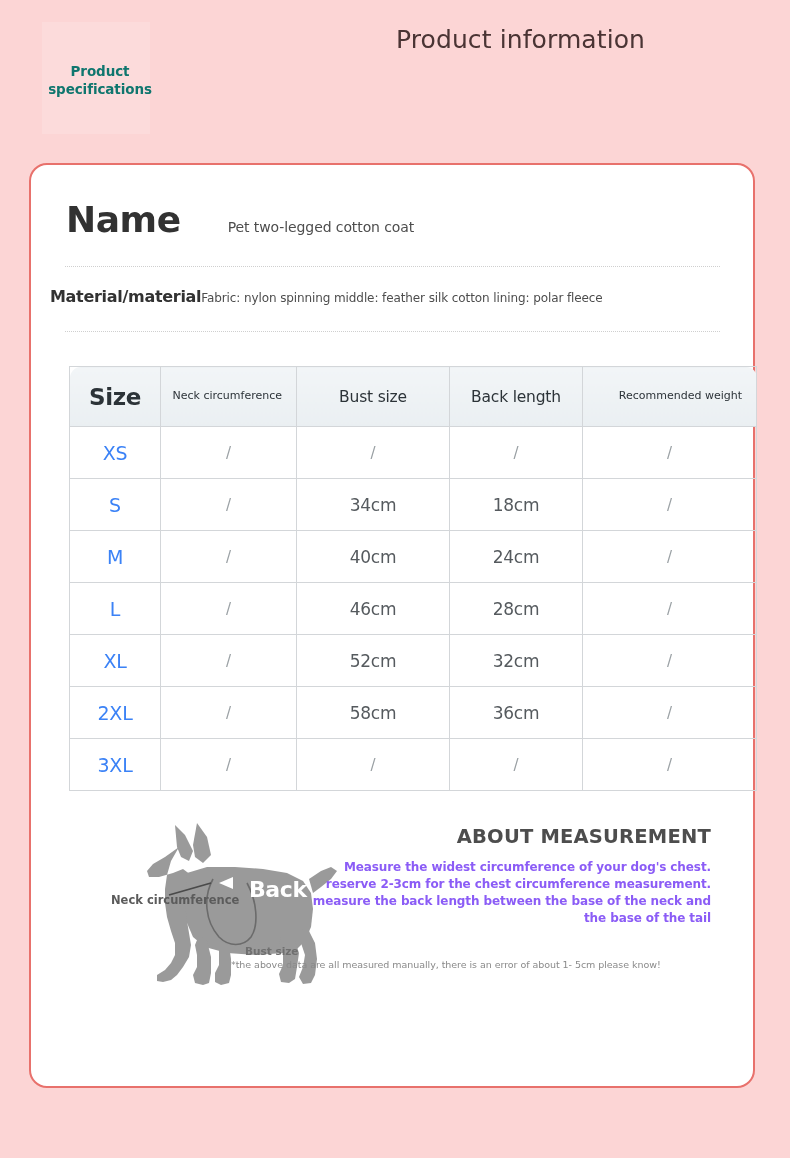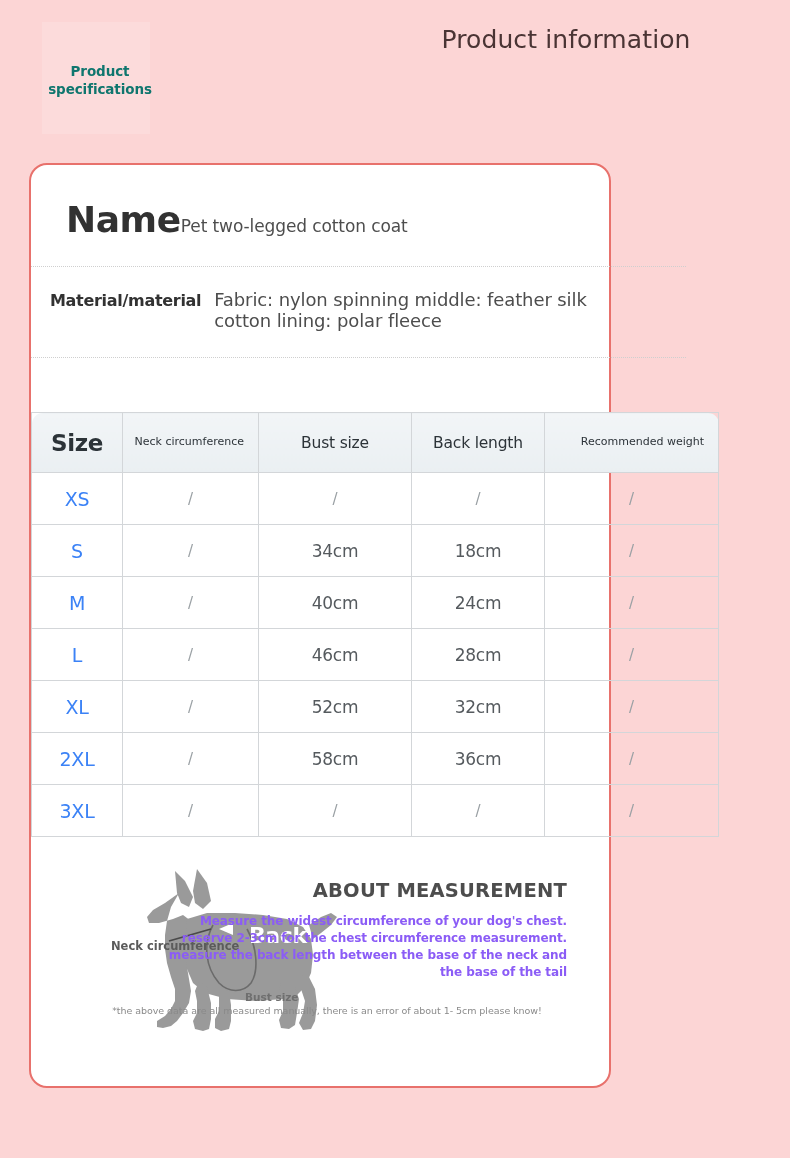--- a/index.html
+++ b/index.html
@@ -39,33 +39,33 @@
     font-weight: bold;
     line-height: 1.35;
     color: #0f766e;
     letter-spacing: -0.1px;
   }
   .product-info-title {
     position: absolute;
     right: 54px;
     top: 22px;
     width: 340px;
-    text-align: center;
+    text-align: left;
     font-size: 25px;
     line-height: 1.42;
     color: #4a3434;
     letter-spacing: 0.1px;
   }
 
   
   .card {
     position: absolute;
     left: 29px;
     top: 163px;
-    width: 582px;
+    width: 726px;
     height: 925px;
     background: #ffffff;
     border: 2.5px solid #e8716c;
     border-radius: 18px;
     box-sizing: border-box;
   }
 
   
   .spec-row {
     display: flex;
@@ -78,49 +78,49 @@
     padding: 22px 0 0 19px;
   }
   .key-name {
     font-size: 36px;
     font-weight: bold;
     color: #323232;
     letter-spacing: -0.4px;
     line-height: 1;
   }
   .val-name {
-    font-size: 17px;
+    font-size: 14px;
     color: #4d4d4d;
+    margin-left: 47px;
     letter-spacing: -0.1px;
   }
   .key-material {
     font-size: 16px;
     font-weight: bold;
     color: #323232;
     letter-spacing: -0.3px;
     line-height: 1;
   }
   .val-material {
-    font-size: 18px;
+    font-size: 12px;
     color: #4d4d4d;
-    margin-left: 13px;
     letter-spacing: -0.1px;
   }
   .divider {
     margin: 0 auto;
     width: 655px;
     height: 0;
     border-top: 1.4px dotted #cfcfcf;
   }
   .div-1 { margin-top: 28px; }
   .div-2 { margin-top: 26px; }
 
   
   .table-wrap {
-    margin: 54px auto 0 auto;
+    margin: 34px auto 0 auto;
     width: 646px;
   }
   table.size-table {
     width: 100%;
     border-collapse: collapse;
     table-layout: fixed;
   }
   table.size-table th,
   table.size-table td {
     border: 1px solid #d3d6d9;
@@ -209,42 +209,41 @@
     font-weight: bold;
     color: #6f6f6f;
   }
 
   .measure-text {
     position: absolute;
     right: 42px;
     top: 18px;
     width: 420px;
     text-align: right;
-    margin-top: 8px;
   }
   .measure-heading {
     font-size: 19.5px;
     font-weight: bold;
     color: #4d4d4d;
     letter-spacing: 0.2px;
     margin-bottom: 11px;
   }
   .measure-body {
     font-size: 12px;
     font-weight: bold;
     color: #8b5cf6;
     line-height: 1.42;
     letter-spacing: -0.1px;
   }
   .measure-note {
     position: absolute;
     right: 42px;
     top: 152px;
     width: 480px;
-    text-align: center;
+    text-align: left;
     font-size: 9.5px;
     color: #8a8a8a;
     letter-spacing: -0.05px;
   }
 </style>
 </head>
 <body>
 
 <div class="header">
   <div class="watermark-block"></div>

